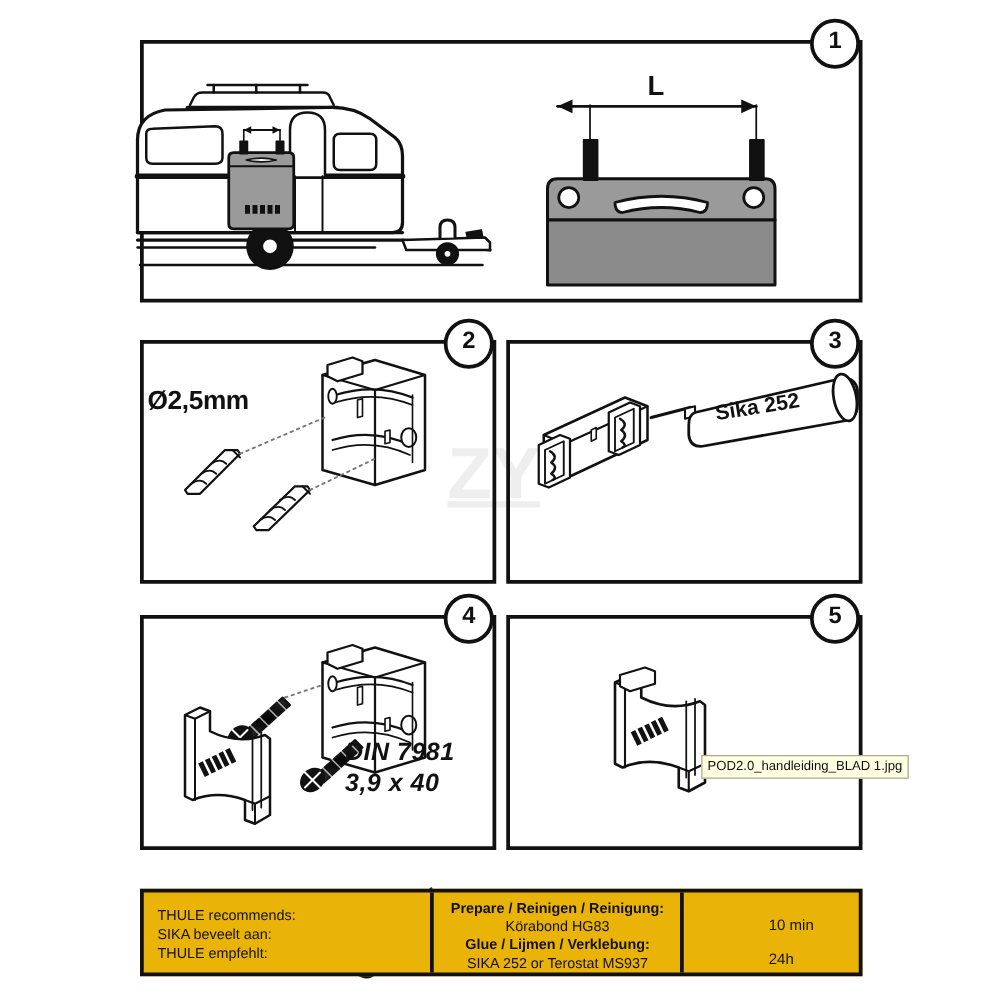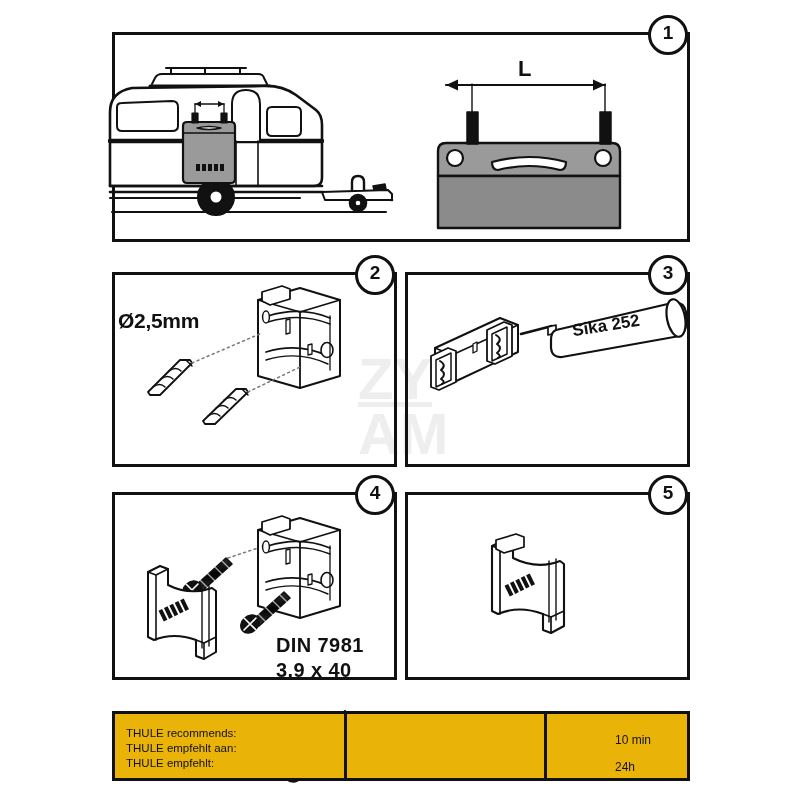--- a/index.html
+++ b/index.html
@@ -154,21 +154,20 @@
     z-index: 0;
     user-select: none;
   }
 </style>
 </head>
 <body>
 
 <div id="sheet">
 
   <div class="wm" style="left:358px; top:345px;text-decoration:underline;">ZY</div>
-  <div class="wm" style="left:358px; top:400px;">AM</div>
 
   <div class="panel" style="left:112px; top:32px; width:578px; height:210px;"></div>
   <div class="step-badge" style="left:648px; top:15px;">1</div>
 
   <div class="panel" style="left:112px; top:272px; width:285px; height:195px;"></div>
   <div class="step-badge" style="left:355px; top:255px;">2</div>
 
   <div class="panel" style="left:405px; top:272px; width:285px; height:195px;"></div>
   <div class="step-badge" style="left:648px; top:255px;">3</div>
 
@@ -451,37 +450,44 @@
       <circle cx="548" cy="746" r="2.2" fill="#111111"></circle>
     </g>
   </svg>
 
   <div class="label-L" style="left:518px; top:56px;">L</div>
 
   <div class="label-dia" style="left:118px; top:309px;">Ø2,5mm</div>
 
   <div class="label-sika" style="left:572px; top:316px;">Sika 252</div>
 
-  <div class="label-din" style="left:276px; top:633px;">
+  <div class="label-din" style="left:276px; top:590px;font-style:italic;">
     <div>DIN 7981</div>
     <div>3,9 x 40</div>
   </div>
 
   <div id="bottom-strip">
     <div class="recommend-block">
       <div>THULE recommends:</div>
-      <div>THULE empfehlt aan:</div>
+      <div>SIKA beveelt aan:</div>
       <div>THULE empfehlt:</div>
     </div>
 
     <div class="divider-v" style="left:229px;"></div>
 
+    <div class="prep-block">
+      <div class="hdr">Prepare / Reinigen / Reinigung:</div>
+      <div>Körabond HG83</div>
+      <div class="hdr">Glue / Lijmen / Verklebung:</div>
+      <div>SIKA 252 or Terostat MS937</div>
+    </div>
 
     <div class="divider-v" style="left:429px;"></div>
 
     <div class="time-block">
       <div>10 min</div>
       <div>24h</div>
     </div>
   </div>
 
+  <div id="file-tooltip">POD2.0_handleiding_BLAD 1.jpg</div>
 
 </div>
 
 </body></html>

